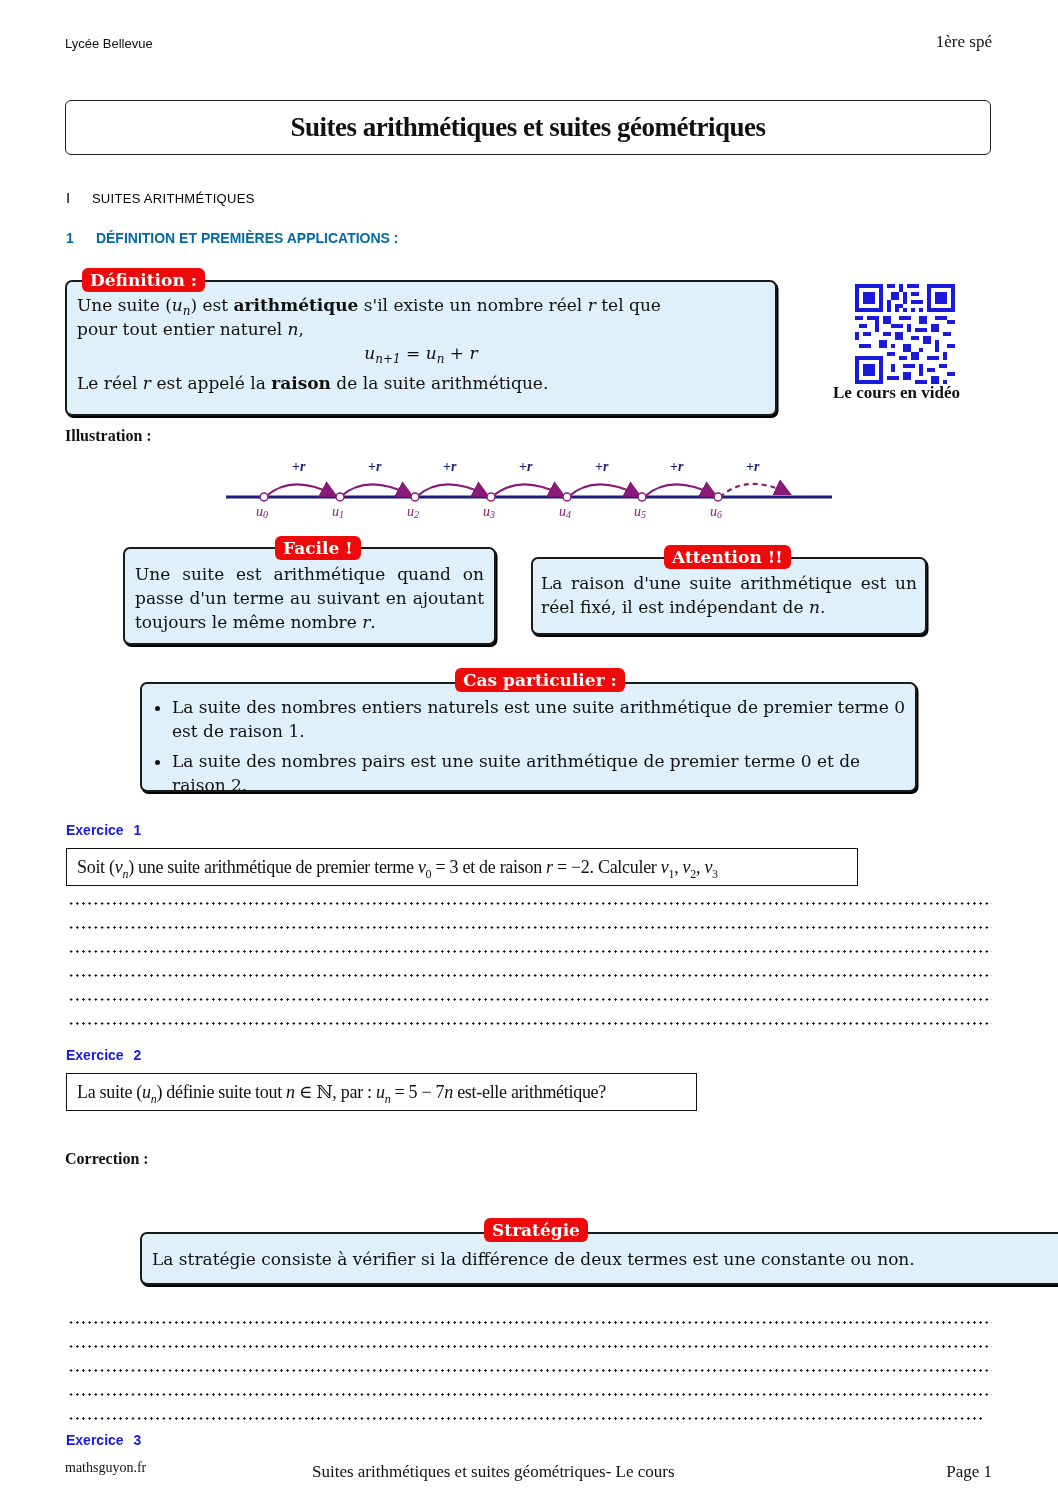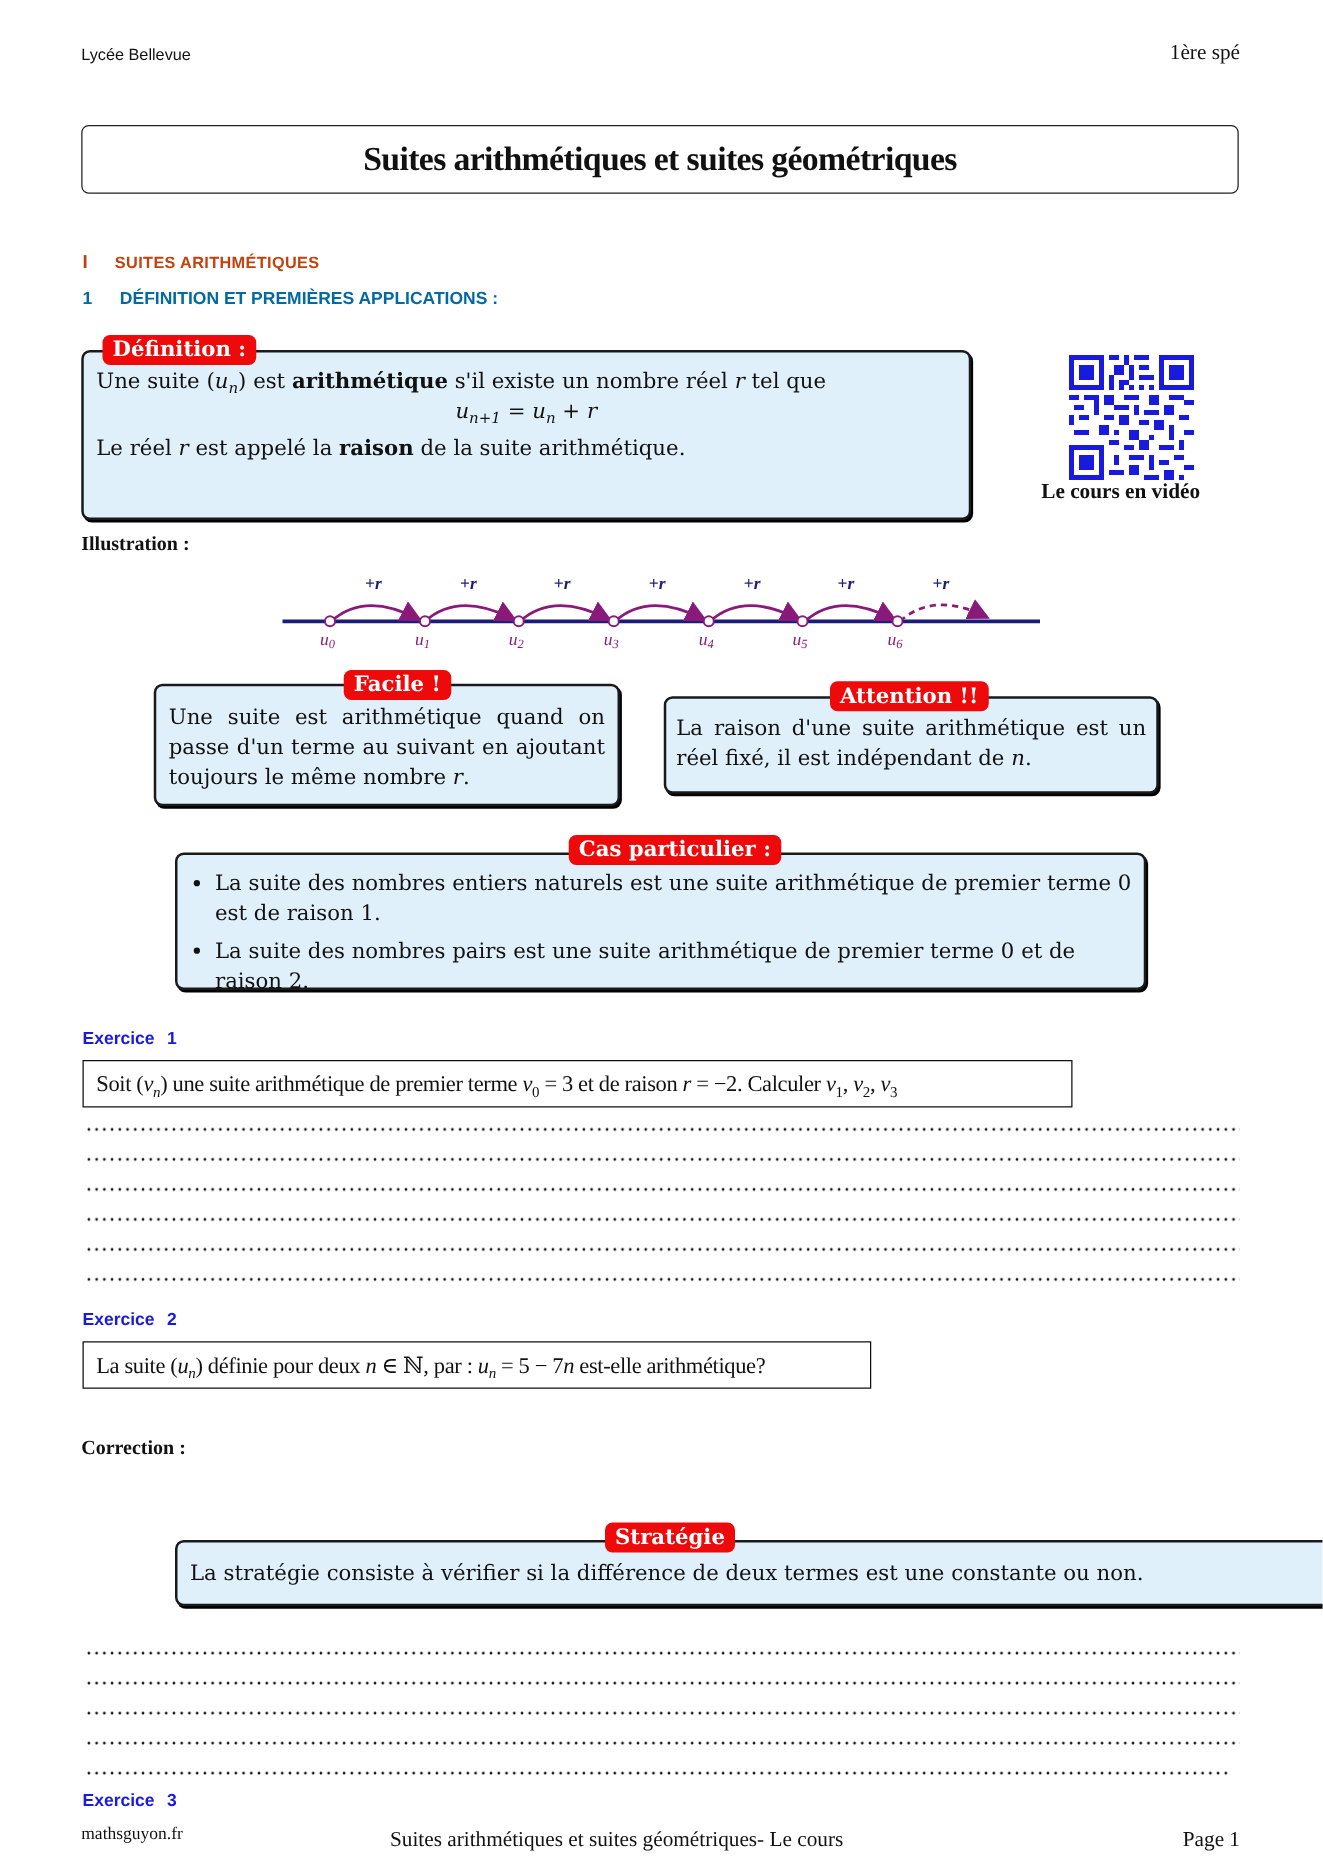--- a/index.html
+++ b/index.html
@@ -10,21 +10,21 @@
   .serif { font-family: "Liberation Serif", "DejaVu Serif", serif; }
 
   .hdr-left { left: 65px; top: 36px; font-size: 13px; }
   .hdr-right { right: 66px; top: 32px; font-size: 17px; }
 
   .title-box { left: 65px; top: 100px; width: 926px; height: 55px;
                border: 1.5px solid #222; border-radius: 6px; box-sizing: border-box;
                display: flex; align-items: center; justify-content: center; }
   .title-box span { font-size: 27px; font-weight: bold; letter-spacing: -0.5px; }
 
-  .sec1 { left: 66px; top: 201px; color: #c2410c; font-weight: bold; font-size: 14px; }
+  .sec1 { left: 66px; top: 189px; color: #000000; font-weight: normal; font-size: 14px; }
   .sec1 .num { display: inline-block; width: 22px; font-size: 15px; }
   .sec1 .lbl { font-size: 13px; letter-spacing: 0.3px; }
   .sub1 { left: 66px; top: 230px; color: #0369a1; font-weight: bold; font-size: 14px; }
   .sub1 .num { display: inline-block; width: 26px; }
 
   .box { position: absolute; background: #dff0fb; border: 2.5px solid #1a1a1a;
          border-radius: 7px; box-sizing: border-box; box-shadow: 1.5px 2px 0 #000;
          font-size: 17px; line-height: 24px; }
   .tag { position: absolute; background: #ee0a0a; color: #fff; font-weight: bold;
          font-size: 17px; padding: 0 8px; border-radius: 6px; line-height: 24px;
@@ -92,20 +92,21 @@
   <span class="num">I</span>
   <span class="lbl">SUITES ARITHMÉTIQUES</span>
 </div>
 <div class="abs sub1 sans">
   <span class="num">1</span>
   <span>DÉFINITION ET PREMIÈRES APPLICATIONS :</span>
 </div>
 
 <div class="box def-box">
   <div><span>Une suite (</span><span class="i">u</span><sub class="i">n</sub><span>) est </span><b>arithmétique</b><span> s'il existe un nombre réel </span><span class="i">r</span><span> tel que</span></div>
+  <div><span>pour tout entier naturel </span><span class="i">n</span><span>,</span></div>
   <p class="formula"><span>u</span><sub>n+1</sub><span style="font-style:normal"> = </span><span>u</span><sub>n</sub><span> + r</span></p>
   <div style="margin-top:6px"><span>Le réel </span><span class="i">r</span><span> est appelé la </span><b>raison</b><span> de la suite arithmétique.</span></div>
 </div>
 <div class="tag def-tag">Définition :</div>
 
 <svg class="abs qr" viewBox="0 0 25 25" shape-rendering="crispEdges">
   <g fill="#1a1adc">
     <path d="M0 0h7v7h-7zM1 1v5h5v-5zM2 2h3v3h-3z" fill-rule="evenodd"></path>
     <path d="M18 0h7v7h-7zM19 1v5h5v-5zM20 2h3v3h-3z" fill-rule="evenodd"></path>
     <path d="M0 18h7v7h-7zM1 19v5h5v-5zM2 20h3v3h-3z" fill-rule="evenodd"></path>
@@ -242,21 +243,21 @@
 <div class="dots" style="top:902px"></div>
 <div class="dots" style="top:926px"></div>
 <div class="dots" style="top:950px"></div>
 <div class="dots" style="top:974px"></div>
 <div class="dots" style="top:998px"></div>
 <div class="dots" style="top:1022px"></div>
 
 <div class="abs ex-label ex2 sans">
   <span>Exercice</span><span class="n">2</span>
 </div>
-<div class="ex-box ex2-box serif"><span>La suite (</span><span class="i">u</span><sub class="i">n</sub><span>) définie pour deux </span><span class="i">n</span><span> ∈ ℕ, par : </span><span class="i">u</span><sub class="i">n</sub><span> = 5 − 7</span><span class="i">n</span><span> est-elle arithmétique?</span></div>
+<div class="ex-box ex2-box serif"><span>La suite (</span><span class="i">u</span><sub class="i">n</sub><span>) définie suite tout </span><span class="i">n</span><span> ∈ ℕ, par : </span><span class="i">u</span><sub class="i">n</sub><span> = 5 − 7</span><span class="i">n</span><span> est-elle arithmétique?</span></div>
 
 <div class="abs correction serif">Correction :</div>
 
 <div class="box strat-box">
   <span>La stratégie consiste à vérifier si la différence de deux termes est une constante ou non.</span>
 </div>
 <div class="tag strat-tag">Stratégie</div>
 
 <div class="dots" style="top:1321px"></div>
 <div class="dots" style="top:1345px"></div>

